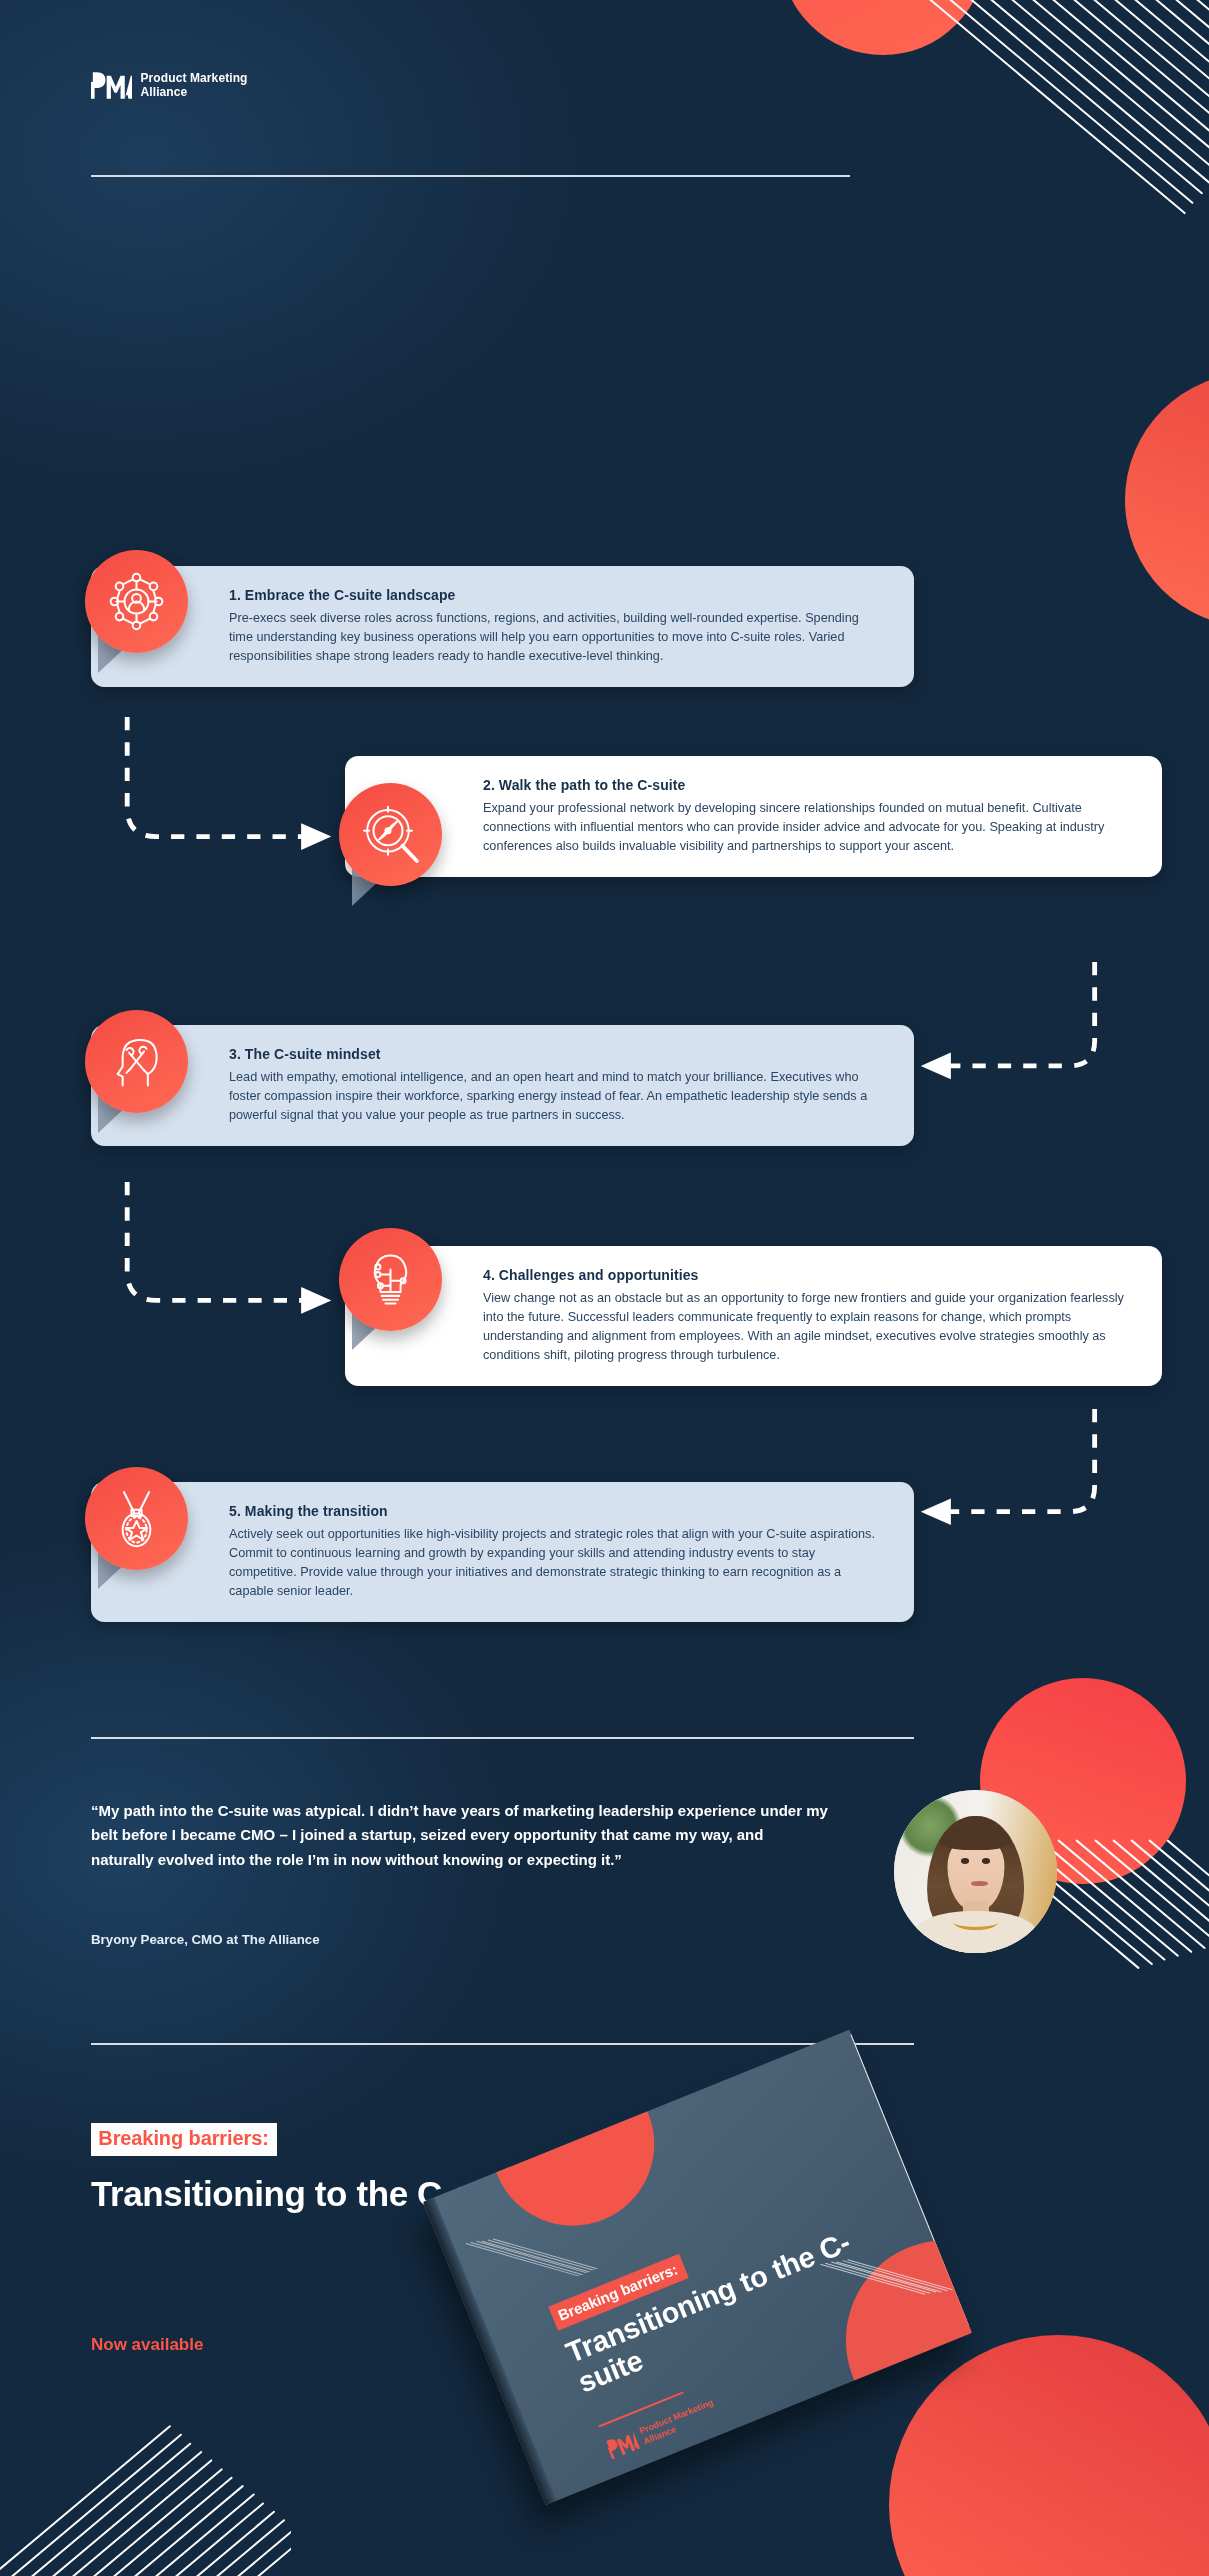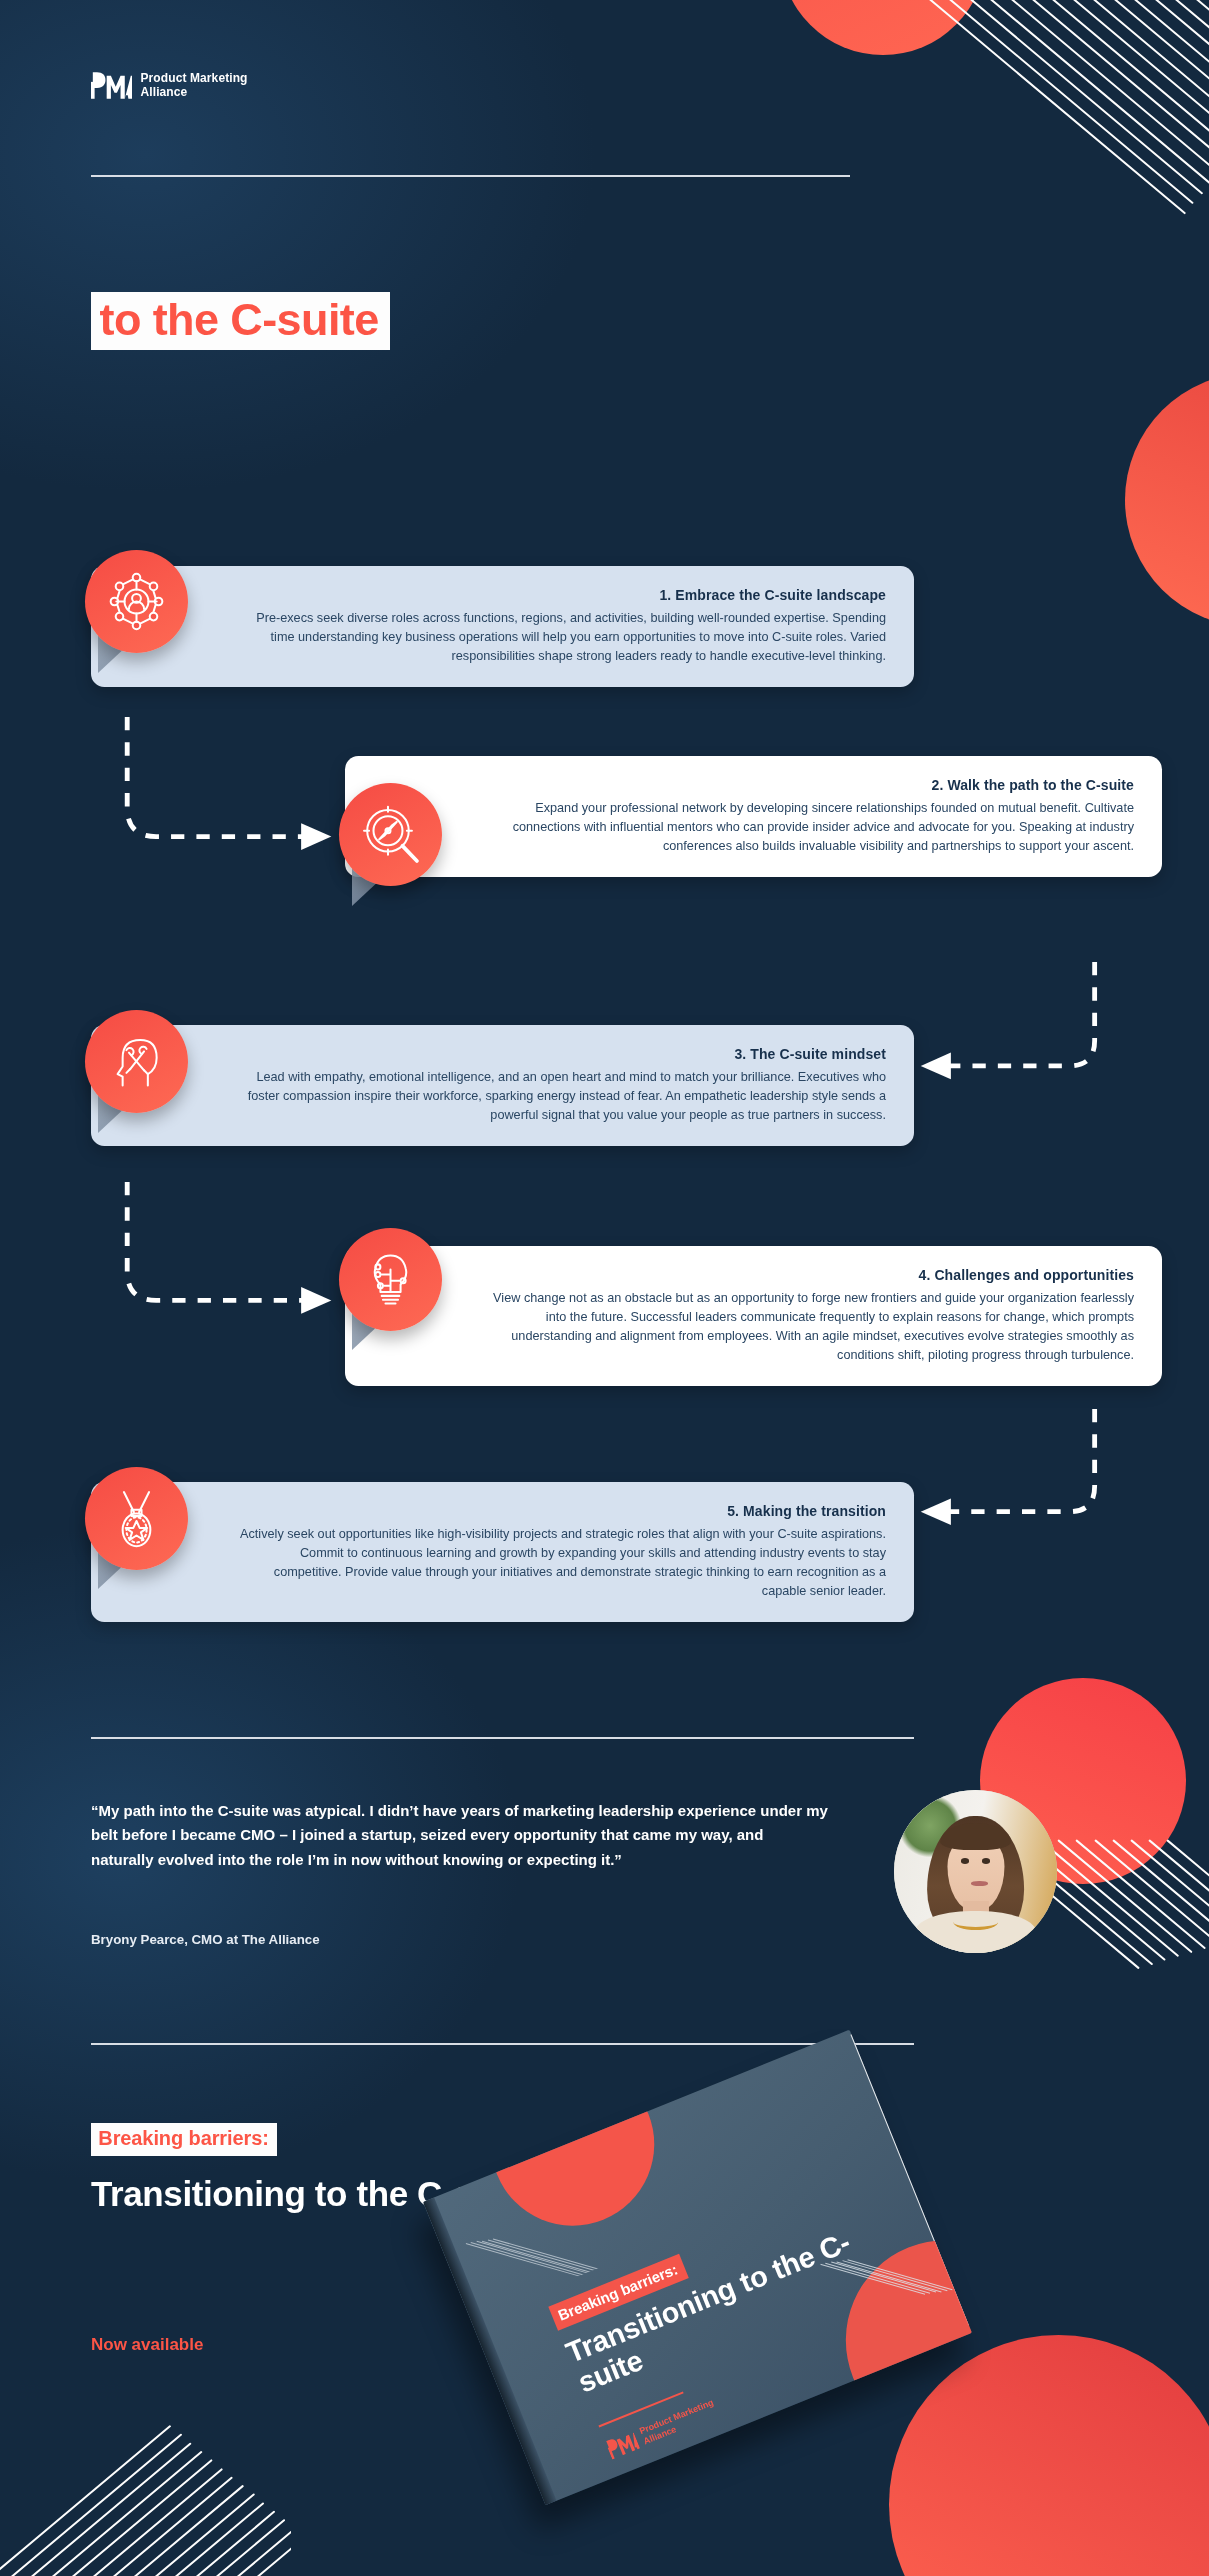--- a/index.html
+++ b/index.html
@@ -46,21 +46,21 @@
             display:block;}
 
   p.intro{position:absolute;left:91px;top:396px;width:762px;margin:0;
           font-size:15px;line-height:1.62;font-weight:bold;color:#fff;}
 
   
   .step{position:absolute;}
   .card{position:absolute;border-radius:13.3px;box-shadow:0 6px 15.7px rgba(0,0,0,.22);}
   .card.blue{background:#d6e1ef;}
   .card.white{background:#ffffff;}
-  .card-body{padding:20.6px 28px 20.6px 138px;text-align:right;}
+  .card-body{padding:20.6px 28px 20.6px 138px;}
   .card-title{margin:0 0 6px 0;font-size:14px;font-weight:bold;color:#17304c;letter-spacing:0.1px;}
   .card-text{margin:0;font-size:12.7px;line-height:1.52;color:#2a4663;}
 
   .badge{position:absolute;width:103px;height:103px;border-radius:50%;
          background:linear-gradient(150deg,#f54b44 0%,#fe6a54 100%);
          box-shadow:0 8.5px 15.7px rgba(0,0,0,.28);z-index:3;
          display:flex;align-items:center;justify-content:center;}
   .badge svg{width:63px;height:63px;}
   .badge-tail{position:absolute;width:60px;height:56px;z-index:1;
          background:linear-gradient(135deg,#9aa8b8 0%,#7f8fa3 55%,rgba(127,143,163,0) 100%);
@@ -206,23 +206,20 @@
       </svg>
     </span>
     <span class="logo-txt">
       <span>Product Marketing</span><br>
       <span>Alliance</span>
     </span>
   </div>
 
   <div class="rule" style="left:91px;top:175px;width:759px;"></div>
 
-  <div class="title-hl">
-    <span>to the C-suite</span>
-  </div>
 
 
   <div class="step">
     <div class="card blue" style="left:91px;top:566px;width:823px;">
       <div class="card-body">
         <h3 class="card-title">1. Embrace the C-suite landscape</h3>
         <p class="card-text">Pre-execs seek diverse roles across functions, regions, and activities, building well-rounded expertise. Spending time understanding key business operations will help you earn opportunities to move into C-suite roles. Varied responsibilities shape strong leaders ready to handle executive-level thinking.</p>
       </div>
     </div>
     <div class="badge-tail" style="left:98px;top:617px;"></div>

